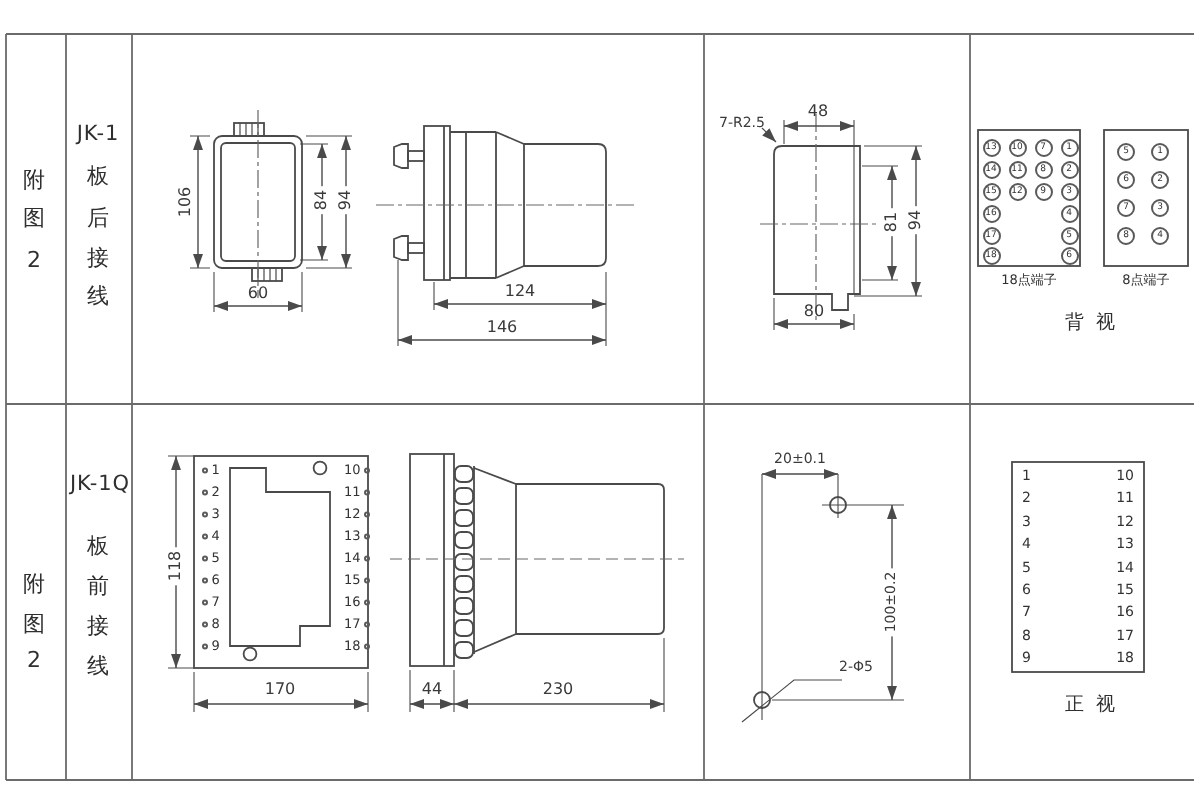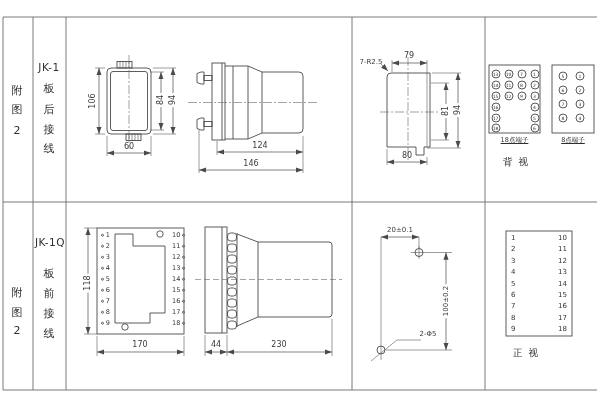--- a/index.html
+++ b/index.html
@@ -14,22 +14,22 @@
   .dim{position:absolute;transform:translate(-50%,-50%);font-size:8px;color:#3a3a3a;white-space:nowrap;line-height:1;}
   .dimv{position:absolute;transform:translate(-50%,-50%) rotate(-90deg);font-size:8px;color:#3a3a3a;white-space:nowrap;line-height:1;background:#fff;padding:0 2px;}
   .sm{font-size:7px;}
   
   .cjkc{position:absolute;transform:translate(-50%,-50%);font-size:11px;color:#2f2f2f;white-space:nowrap;line-height:1;}
   .model{font-size:10.5px;letter-spacing:0.5px;}
   
   .tcirc{position:absolute;width:9px;height:9px;border:0.8px solid #5a5a5a;border-radius:50%;
     font-size:4.5px;display:flex;align-items:center;justify-content:center;
     transform:translate(-50%,-50%);color:#333;background:#fff;box-sizing:border-box;}
-  .boxtitle{position:absolute;font-size:6.5px;text-align:center;color:#2f2f2f;white-space:nowrap;line-height:1;text-decoration:underline;}
-  .viewtitle{position:absolute;font-size:9.5px;text-align:left;color:#2f2f2f;white-space:pre;line-height:1;}
+  .boxtitle{position:absolute;font-size:6.5px;text-align:center;color:#2f2f2f;white-space:nowrap;line-height:1;}
+  .viewtitle{position:absolute;font-size:9.5px;text-align:center;color:#2f2f2f;white-space:pre;line-height:1;}
   
   .termcol{position:absolute;}
   .term{position:absolute;font-size:6.5px;line-height:1;display:flex;align-items:center;gap:1.5px;transform:translateY(-50%);color:#333;}
   .tdot{width:3.2px;height:3.2px;border:0.7px solid #5a5a5a;border-radius:50%;display:inline-block;box-sizing:border-box;}
   
   .tcol{position:absolute;}
   .cell{height:11.4px;line-height:11.4px;font-size:7px;color:#333;}
   .tcol-r .cell{text-align:right;}
 </style>
 </head>
@@ -153,21 +153,21 @@
 <span class="cjkc" style="left:49px;top:129px">接</span>
 <span class="cjkc" style="left:49px;top:148px">线</span>
 
 <span class="dimv" style="left:93px;top:101px">106</span>
 <span class="dimv" style="left:161px;top:100px">84</span>
 <span class="dimv" style="left:173px;top:100px">94</span>
 <span class="dim" style="left:129px;top:147px">60</span>
 <span class="dim" style="left:260px;top:146px">124</span>
 <span class="dim" style="left:251px;top:164px">146</span>
 <span class="dim sm" style="left:371px;top:62px">7-R2.5</span>
-<span class="dim" style="left:409px;top:56px">79</span>
+<span class="dim" style="left:409px;top:56px">48</span>
 <span class="dimv" style="left:446px;top:111px">81</span>
 <span class="dimv" style="left:458px;top:110px">94</span>
 <span class="dim" style="left:407px;top:156px">80</span>
 
 <div class="abs" style="left:489px;top:65px;width:51px;height:68px">
     <span class="tcirc" style="left: 6.5px; top: 9px;">13</span>
     <span class="tcirc" style="left: 19.5px; top: 9px;">10</span>
     <span class="tcirc" style="left: 32.5px; top: 9px;">7</span>
     <span class="tcirc" style="left: 45.5px; top: 9px;">1</span>
     <span class="tcirc" style="left: 6.5px; top: 20px;">14</span>

